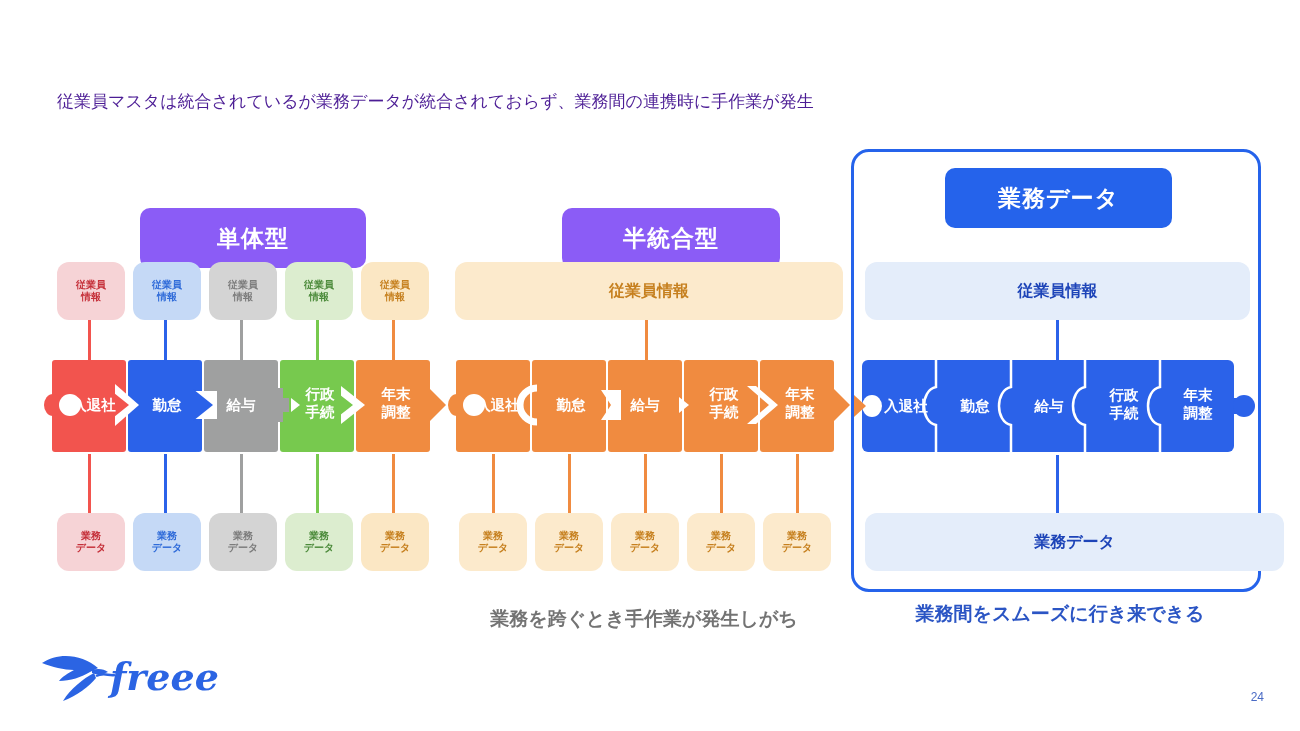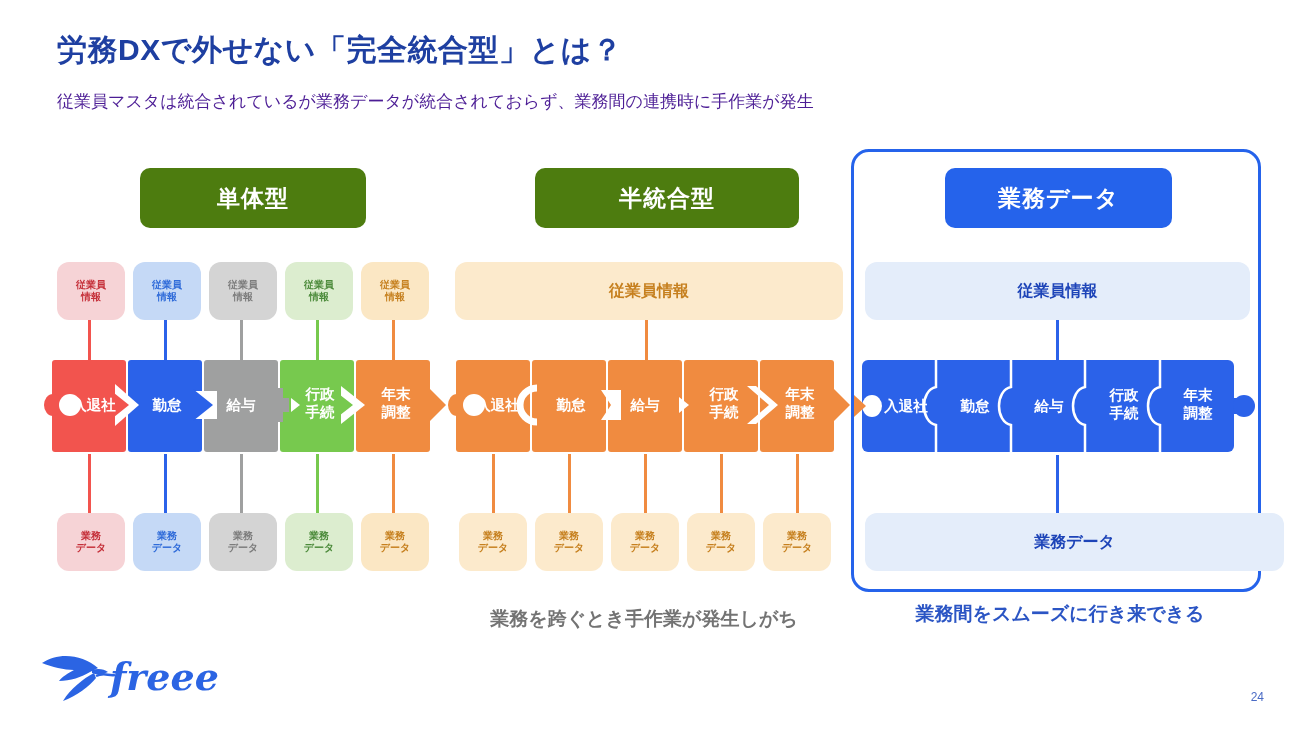--- a/index.html
+++ b/index.html
@@ -14,21 +14,21 @@
   }
   .subtitle {
     position:absolute; left:57px; top:90px; font-size:17px; font-weight:500;
     color:#4c1d95;
   }
   .type-header {
     position:absolute; top:168px; height:60px; border-radius:10px; color:#fff;
     font-size:23px; font-weight:700; display:flex; align-items:center; justify-content:center;
     letter-spacing:1px;
   }
-  .hdr-gray { background:#4d7c0f; }
+  .hdr-gray { background:#8b5cf6;margin-top:40px; }
   .hdr-blue { background:#2563eb; }
   .full-frame {
     position:absolute; left:851px; top:149px; width:410px; height:443px;
     border:3px solid #2563eb; border-radius:18px;
   }
   .sbox {
     position:absolute; width:68px; height:58px; border-radius:12px;
     display:flex; align-items:center; justify-content:center; text-align:center;
     font-weight:700; font-size:10px; line-height:1.25; white-space:pre-line;
   }
@@ -60,25 +60,24 @@
   }
   .logo { position:absolute; left:38px; top:646px; }
   .logo-text { font-family:"DejaVu Serif","Liberation Serif",serif;
                font-style:italic; font-weight:600; }
 </style>
 </head>
 <body>
 
 <div class="slide">
 
-  <div class="title">労務DXで外せない「完全統合型」とは？</div>
   <div class="subtitle">従業員マスタは統合されているが業務データが統合されておらず、業務間の連携時に手作業が発生</div>
 
   <div class="type-header hdr-gray" style="left:140px; width:226px;">単体型</div>
-  <div class="type-header hdr-gray" style="left:535px; width:264px;">半統合型</div>
+  <div class="type-header hdr-gray" style="left:562px; width:218px;">半統合型</div>
   <div class="type-header hdr-blue" style="left:945px; width:227px;">業務データ</div>
 
   <div class="full-frame"></div>
 
   <div class="sbox c-red" style="left:57px;  top:262px;">従業員
 情報</div>
   <div class="sbox c-blue" style="left:133px; top:262px;">従業員
 情報</div>
   <div class="sbox c-gray" style="left:209px; top:262px;">従業員
 情報</div>

